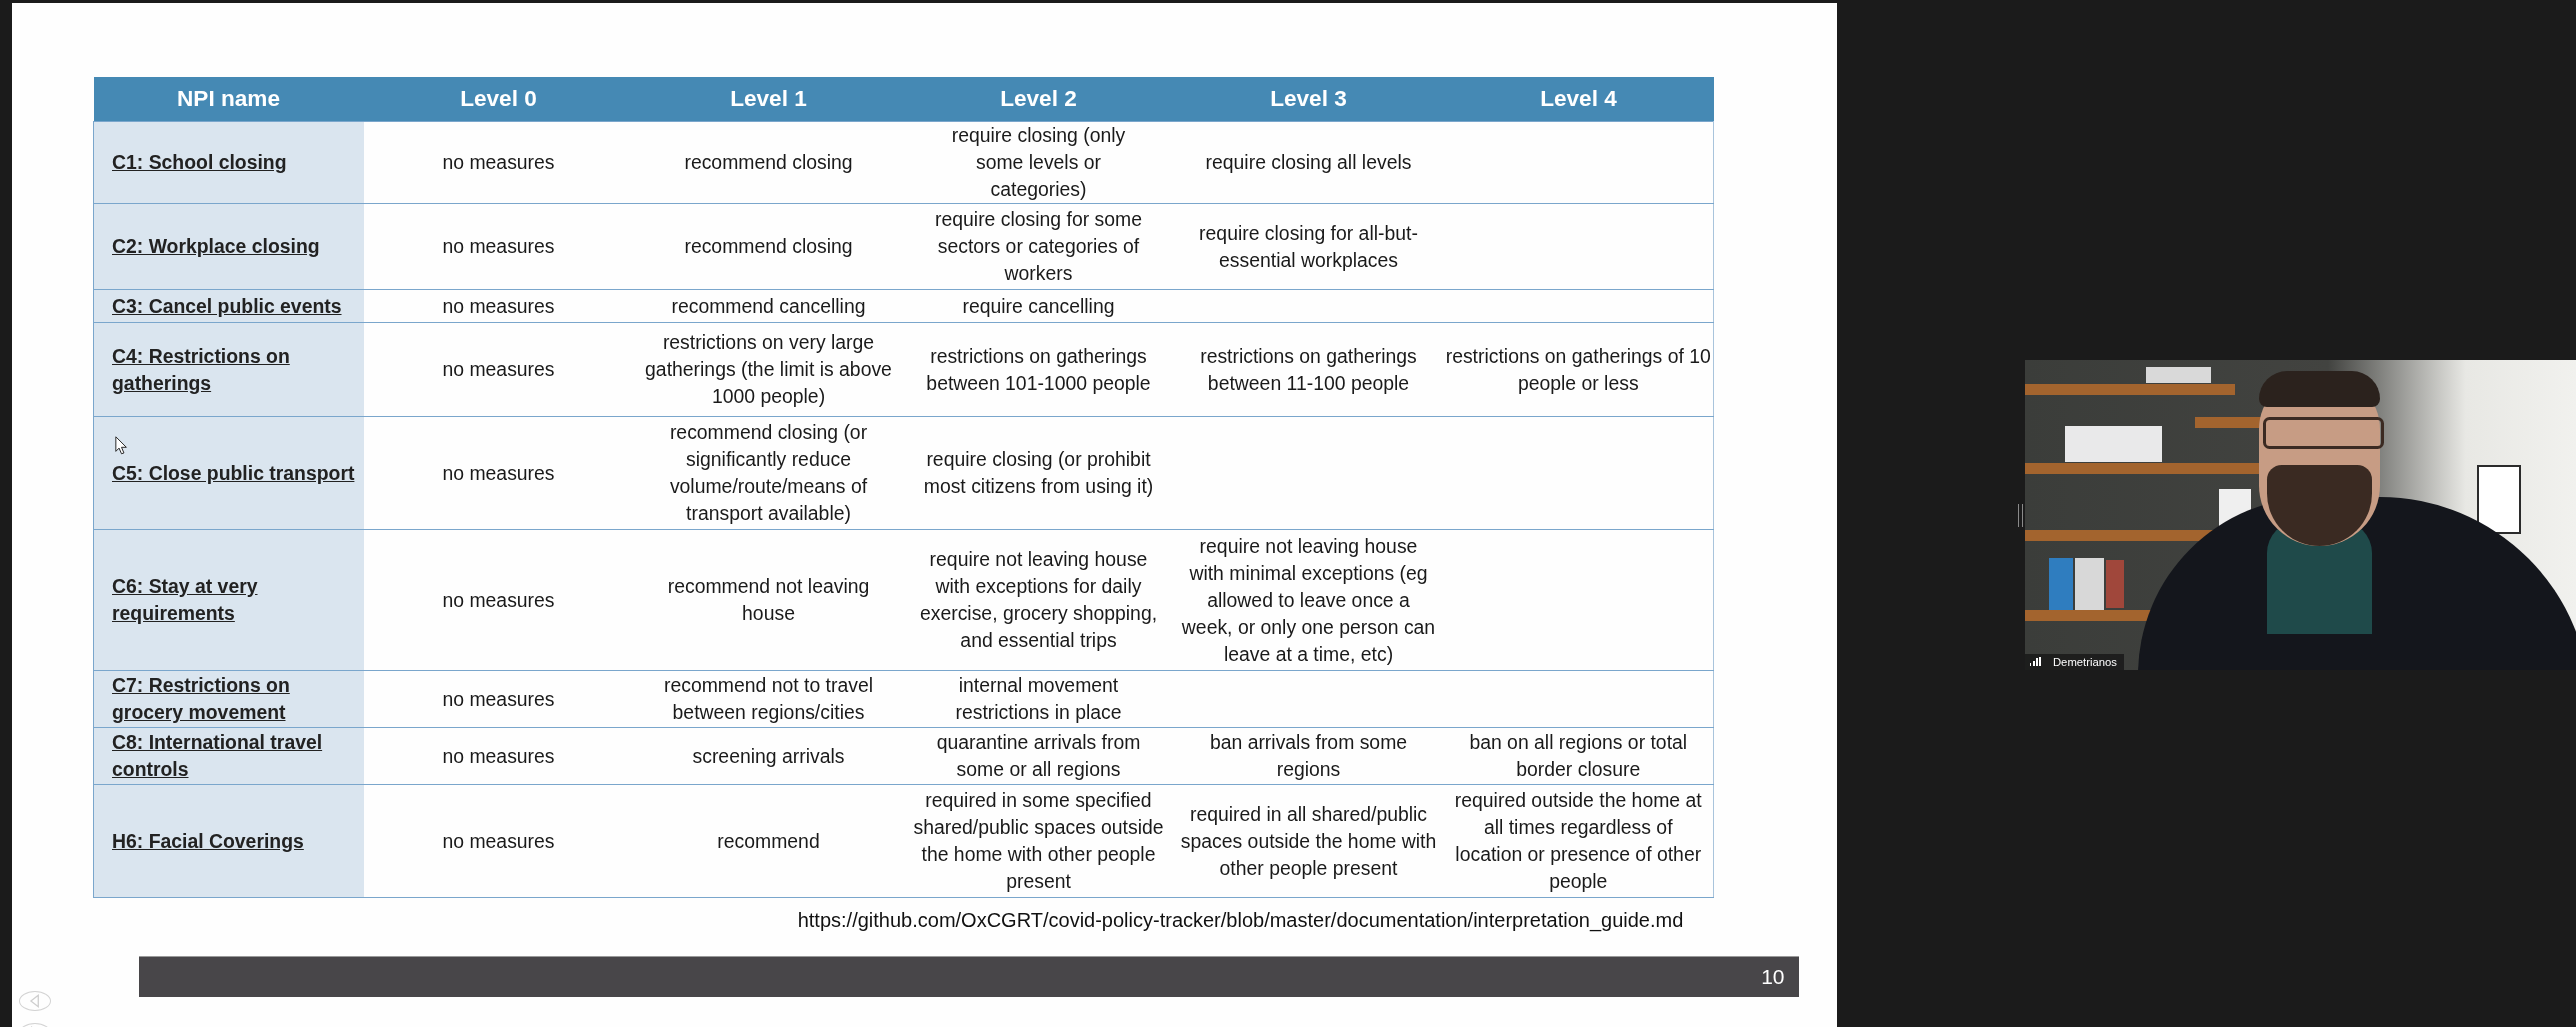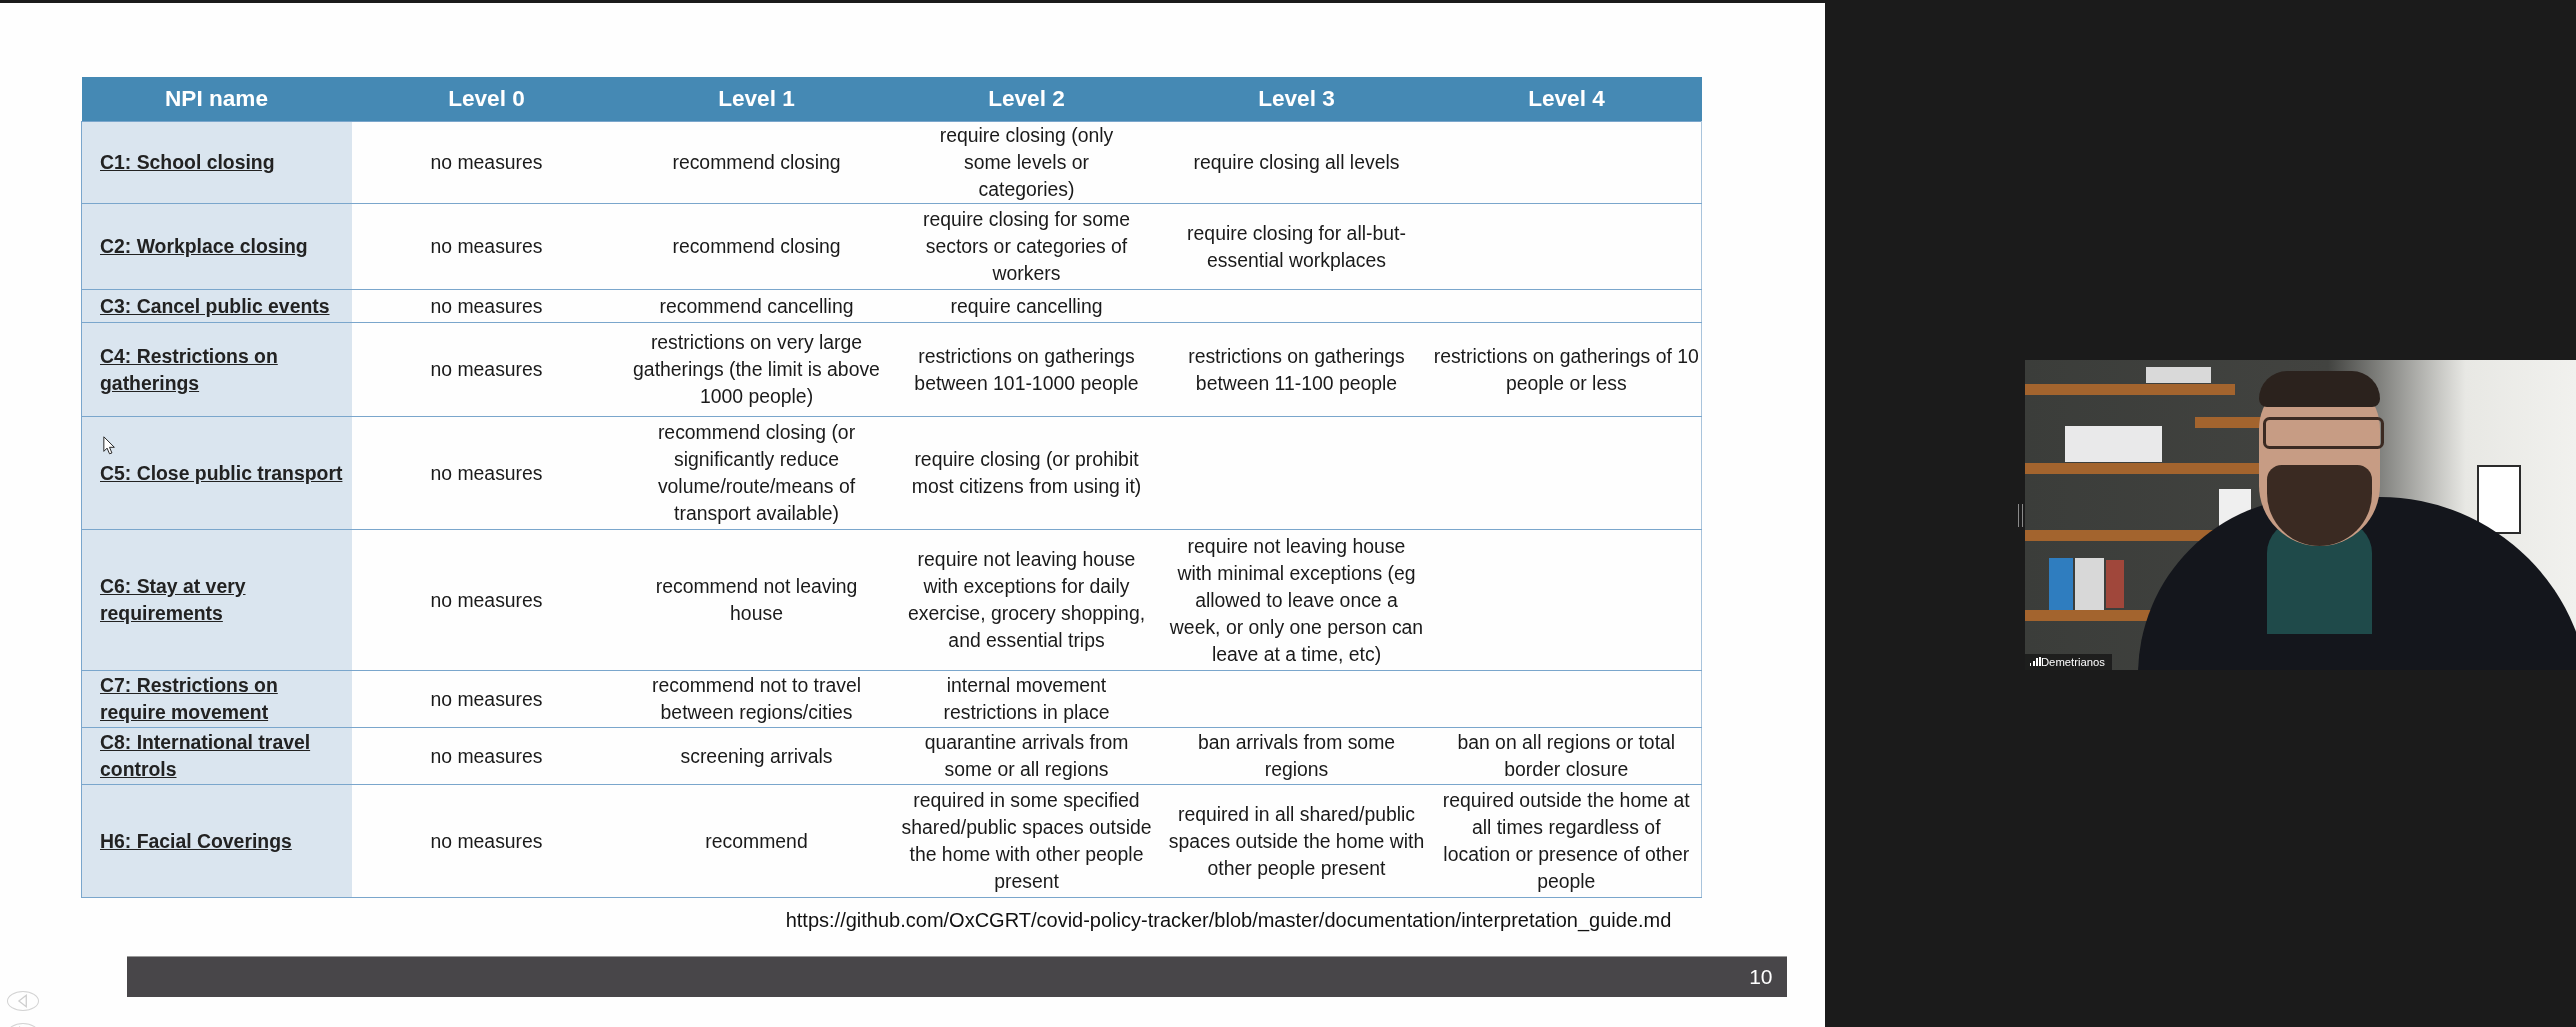--- a/index.html
+++ b/index.html
@@ -1,17 +1,17 @@
 <!DOCTYPE html>
 <html style="font-size:13px"><head>
 <meta charset="utf-8">
 <style>
   html, body { margin:0; padding:0; }
   body { width:2576px; height:1028px; background:#1b1b1b; position:relative; overflow:hidden; font-family:"Liberation Sans", sans-serif; }
-  .slide { position:absolute; left:0; top:3.2px; width:1825px; height:1024px; background:#fefefe; }
+  .slide { position:absolute; left:12px; top:3.2px; width:1825px; height:1024px; background:#fefefe; }
   .npi-table { position:absolute; left:81px; top:74px; width:1619px; border-collapse:collapse; table-layout:fixed; font-family:"Liberation Sans", sans-serif; }
   .npi-table col { width:270px; }
   .npi-table th { background:#4589b4; color:#ffffff; font-weight:bold; font-size:22.6px; height:44px; text-align:center; padding:0; border:none; }
   .npi-table td { font-size:19.4px; color:#1a1a1a; text-align:center; vertical-align:middle; line-height:27px; padding:0 6.5px; border-top:1.6px solid #7aa6cc; border-bottom:1.6px solid #7aa6cc; }
   .npi-table tr td:last-child { border-right:1.6px solid #a9c4dc; }
   .npi-table td.name { background:#dae5ef; text-align:left; font-weight:bold; padding-left:18px; color:#222; border-left:1.6px solid #7aa6cc;text-decoration:underline; }
   .url { position:absolute; left:748px; top:906px; width:961px; font-size:20px; color:#111; text-align:center; font-family:"Liberation Sans", sans-serif; }
   .footer-bar { position:absolute; left:127px; top:953px; width:1660px; height:40px; background:#484649; border-top:1.6px solid #9a9a9a;text-align:right; }
   .page-num { position:absolute; right:14.5px; top:8px; font-size:21px; color:#ffffff; }
   .toolbar { position:absolute; left:6.5px; top:988px; height:34px; display:flex; gap:12px;flex-direction:column; }
@@ -21,21 +21,21 @@
   .video-panel { position:absolute; left:2025px; top:360px; width:551px; height:310px; overflow:hidden; background:#3a3a38; }
   .video-bg { position:absolute; inset:0; background:linear-gradient(90deg,#3b3d3a 0%,#424340 55%,#e8e8e4 80%,#f1f1ee 100%); }
   .shelf { position:absolute; height:11.3px; background:#a3642e; }
   .book { position:absolute; }
   .person-hood { position:absolute; left:113px; top:137px; width:452px; height:210px; background:#14161c; border-radius:178px 210px 0 0; }
   .person-shirt { position:absolute; left:242px; top:161px; width:105px; height:113px; background:#1f4a4a; border-radius:32px 32px 0 0; }
   .person-head { position:absolute; left:234px; top:16px; width:121px; height:170px; background:#c79c84; border-radius:57px 57px 65px 65px; }
   .person-hair { position:absolute; left:234px; top:11.3px; width:121px; height:36px; background:#2b221d; border-radius:57px 57px 16px 16px; }
   .person-beard { position:absolute; left:242px; top:105px; width:105px; height:81px; background:#3a2a22; border-radius:16px 16px 57px 57px; }
   .glasses { position:absolute; left:238px; top:57px; width:121px; height:32px; border:3.2px solid #3b2a22; border-radius:6.5px; box-sizing:border-box; background:transparent; }
-  .name-tag { position:absolute; left:0; bottom:0; background:rgba(20,20,20,0.75); color:#fff; font-size:11.3px; padding:1.6px 6.5px 2.4px 4.8px; display:flex; align-items:center; gap:0;margin-top:40px; }
+  .name-tag { position:absolute; left:0; bottom:0; background:rgba(20,20,20,0.75); color:#fff; font-size:11.3px; padding:1.6px 6.5px 2.4px 4.8px; display:flex; align-items:center; gap:12px;margin-top:40px; }
   .signal { display:inline-flex; align-items:flex-end; gap:1.6px; height:9.7px; }
   .signal span { display:block; width:1.6px; background:#fff; }
   .resize-handle { position:absolute; left:2018px; top:504px; width:4.8px; height:22.6px; border-left:0.8px solid #8a8a8a; border-right:0.8px solid #8a8a8a; box-sizing:border-box; }
 </style>
 </head>
 <body>
 
 <div class="slide">
 
   <table class="npi-table">
@@ -100,21 +100,21 @@
       </tr>
       <tr style="height:141px">
         <td class="name">C6: Stay at very requirements</td>
         <td>no measures</td>
         <td style="padding:0 24px">recommend not leaving house</td>
         <td>require not leaving house with exceptions for daily exercise, grocery shopping, and essential trips</td>
         <td>require not leaving house with minimal exceptions (eg allowed to leave once a week, or only one person can leave at a time, etc)</td>
         <td></td>
       </tr>
       <tr style="height:57px">
-        <td class="name">C7: Restrictions on require movement</td>
+        <td class="name">C7: Restrictions on grocery movement</td>
         <td>no measures</td>
         <td style="padding:0 16px">recommend not to travel between regions/cities</td>
         <td style="padding:0 40px">internal movement restrictions in place</td>
         <td></td>
         <td></td>
       </tr>
       <tr style="height:57px">
         <td class="name">C8: International travel controls</td>
         <td>no measures</td>
         <td>screening arrivals</td>

